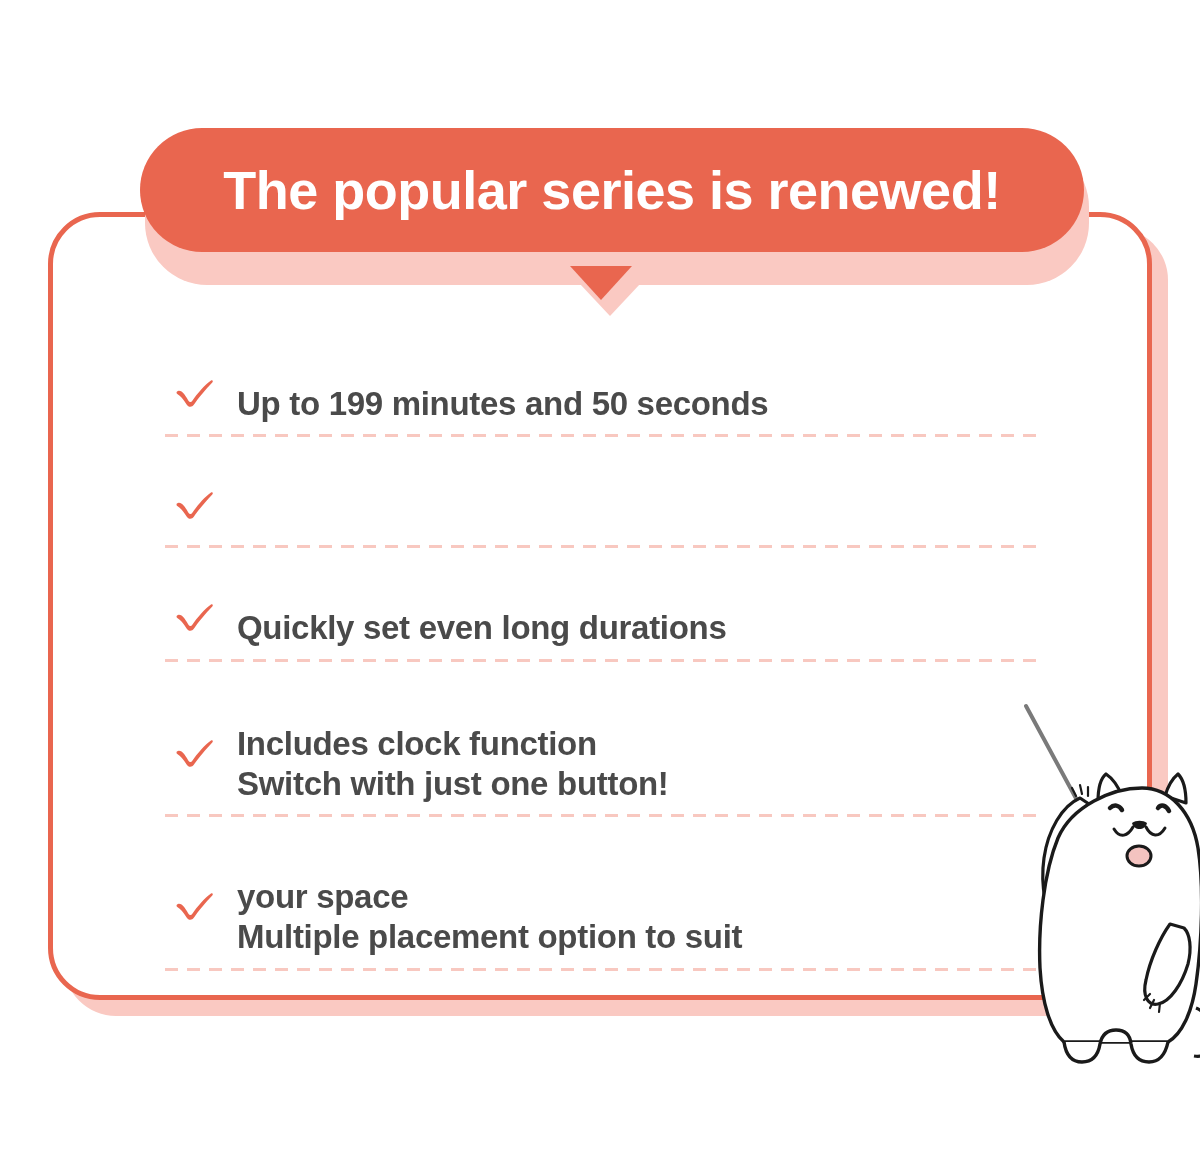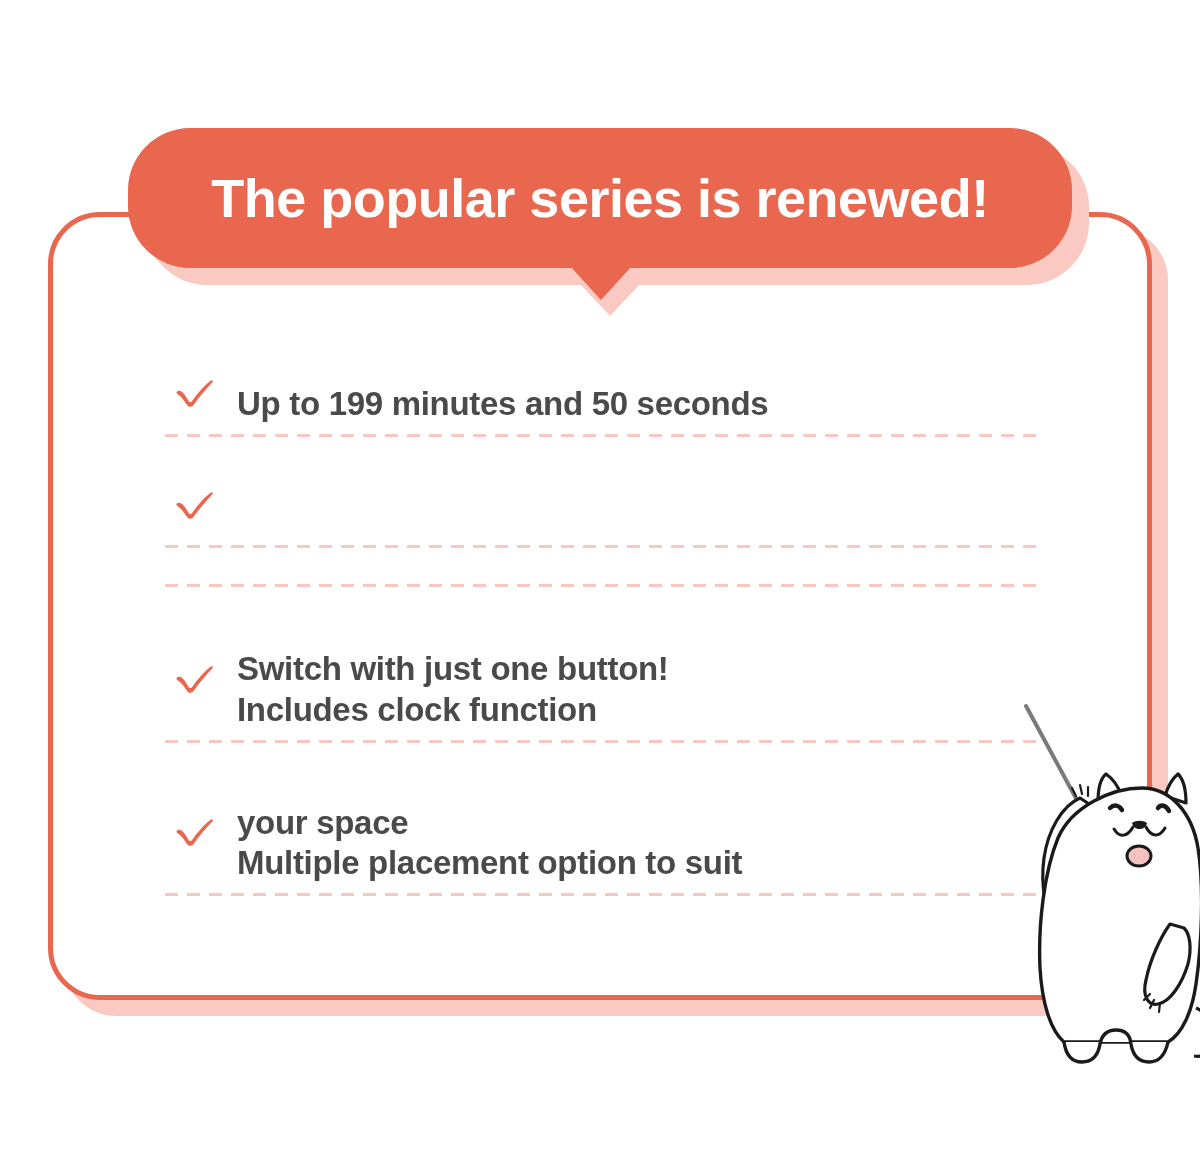--- a/index.html
+++ b/index.html
@@ -57,24 +57,24 @@
     top: 284px;
     width: 0;
     height: 0;
     border-left: 30px solid transparent;
     border-right: 30px solid transparent;
     border-top: 32px solid #FAC9C2;
     z-index: 3;
   }
   #title-bubble {
     position: absolute;
-    left: 128px;
+    left: 140px;
     top: 128px;
     width: 944px;
-    height: 140px;
+    height: 124px;
     background: #E9664F;
     border-radius: 62px;
     z-index: 4;
     display: flex;
     align-items: center;
     justify-content: center;
   }
   #bubble-tail {
     position: absolute;
     left: 570px;
@@ -186,34 +186,46 @@
       <span class="check-icon">
         <svg width="40" height="32" viewBox="0 0 40 32">
           <path d="M3 15 C6 14, 9 17, 13 24 C14.5 26.5, 16 26.8, 17.5 24.5 C22 18, 29 9.5, 36 4.5 C37.5 3.5, 38.5 5, 37.3 6.4 C30.5 13.5, 23 22.5, 19 28.5 C16.8 31.5, 13.6 31.4, 11.6 28.4 C8.5 23.6, 5.5 19.8, 2.3 18 C1 17.2, 1.4 15.3, 3 15 Z" fill="#E9664F"></path>
         </svg>
       </span>
     </div>
   </div>
   <div class="feature-divider"></div>
   <div class="gap-sm"></div>
 
+  <div class="feature-row">
+    <div class="check-cell">
+      <span class="check-icon">
+        <svg width="40" height="32" viewBox="0 0 40 32">
+          <path d="M3 15 C6 14, 9 17, 13 24 C14.5 26.5, 16 26.8, 17.5 24.5 C22 18, 29 9.5, 36 4.5 C37.5 3.5, 38.5 5, 37.3 6.4 C30.5 13.5, 23 22.5, 19 28.5 C16.8 31.5, 13.6 31.4, 11.6 28.4 C8.5 23.6, 5.5 19.8, 2.3 18 C1 17.2, 1.4 15.3, 3 15 Z" fill="#E9664F"></path>
+        </svg>
+      </span>
+    </div>
+    <div class="feature-text">
+      <div>Quickly set even long durations</div>
+    </div>
+  </div>
   <div class="feature-divider"></div>
   <div class="gap-md"></div>
 
   <div class="feature-row">
     <div class="check-cell">
       <span class="check-icon">
         <svg width="40" height="32" viewBox="0 0 40 32">
           <path d="M3 15 C6 14, 9 17, 13 24 C14.5 26.5, 16 26.8, 17.5 24.5 C22 18, 29 9.5, 36 4.5 C37.5 3.5, 38.5 5, 37.3 6.4 C30.5 13.5, 23 22.5, 19 28.5 C16.8 31.5, 13.6 31.4, 11.6 28.4 C8.5 23.6, 5.5 19.8, 2.3 18 C1 17.2, 1.4 15.3, 3 15 Z" fill="#E9664F"></path>
         </svg>
       </span>
     </div>
     <div class="feature-text">
+      <div>Includes clock function</div>
       <div>Switch with just one button!</div>
-      <div>Includes clock function</div>
     </div>
   </div>
   <div class="feature-divider"></div>
   <div class="gap-sm"></div>
 
   <div class="feature-row">
     <div class="check-cell">
       <span class="check-icon">
         <svg width="40" height="32" viewBox="0 0 40 32">
           <path d="M3 15 C6 14, 9 17, 13 24 C14.5 26.5, 16 26.8, 17.5 24.5 C22 18, 29 9.5, 36 4.5 C37.5 3.5, 38.5 5, 37.3 6.4 C30.5 13.5, 23 22.5, 19 28.5 C16.8 31.5, 13.6 31.4, 11.6 28.4 C8.5 23.6, 5.5 19.8, 2.3 18 C1 17.2, 1.4 15.3, 3 15 Z" fill="#E9664F"></path>

